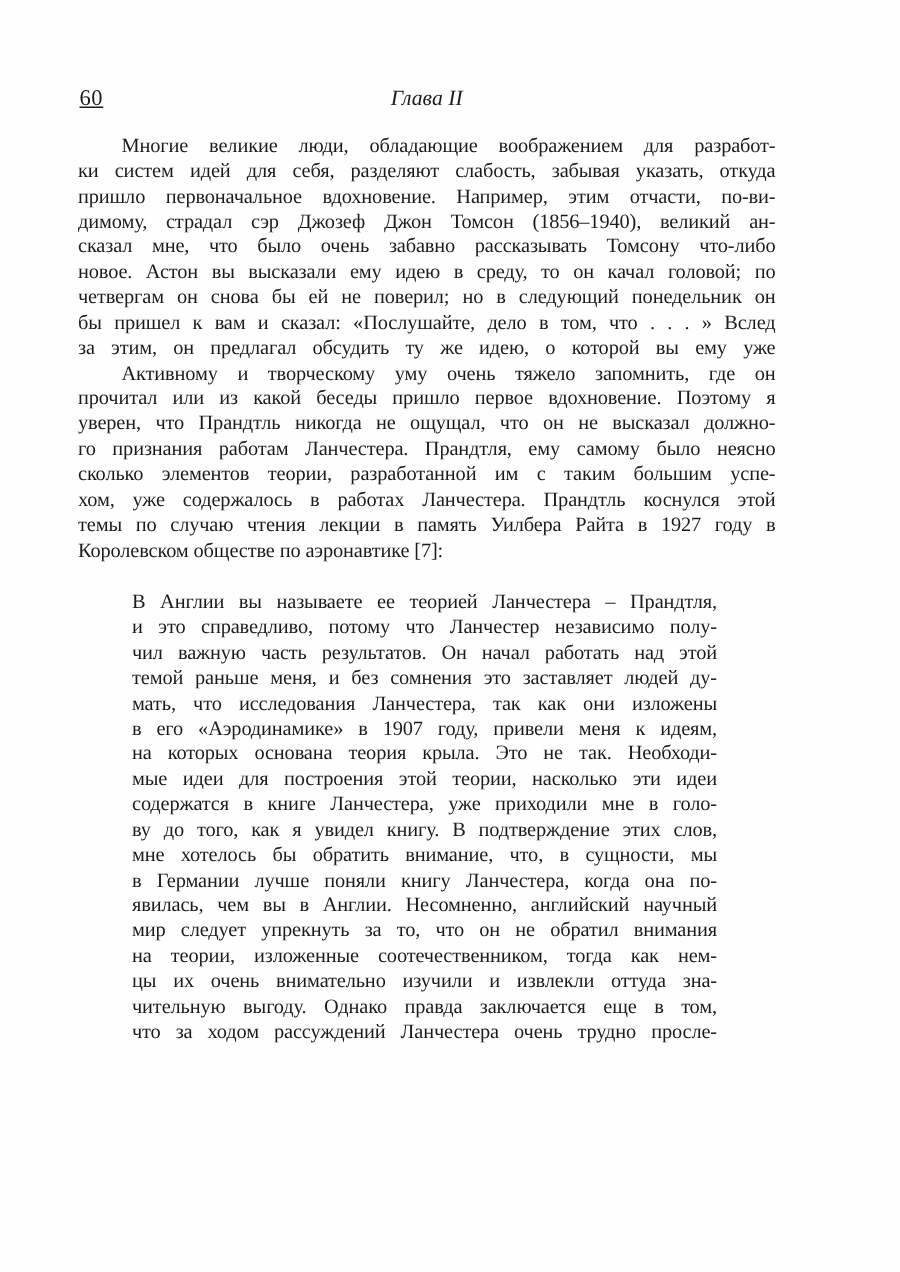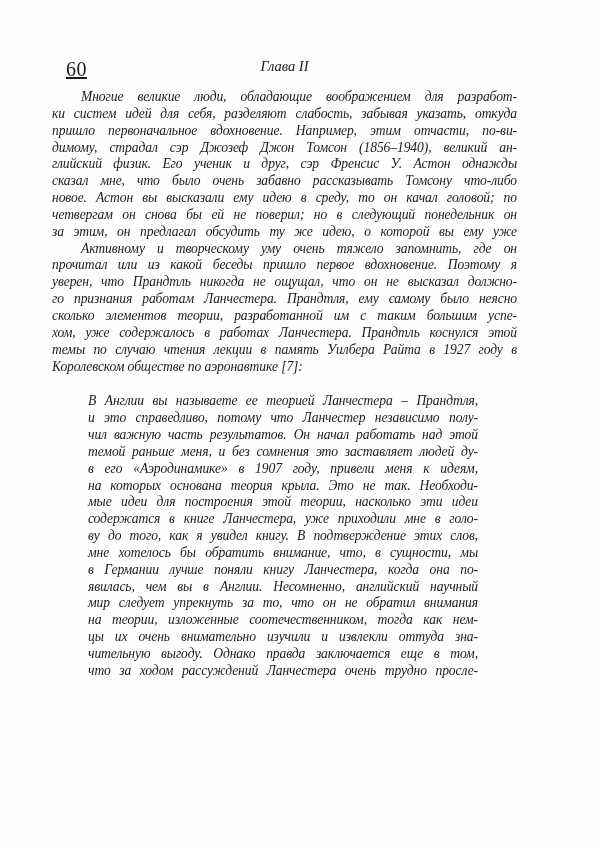--- a/index.html
+++ b/index.html
@@ -18,23 +18,23 @@
   }
   .running-header {
     position: absolute;
     left: 52px;
     top: 58px;
     width: 465px;
     height: 19px;
   }
   .page-number {
     position: absolute;
-    left: 14px;
+    left: 1px;
     top: 0;
-    font-size: 20px;
+    font-size: 15px;
     letter-spacing: 0.4px;
     text-decoration: underline;
   }
   .chapter-title {
     display: block;
     width: 100%;
     text-align: center;
     font-style: italic;
     font-size: 14.5px;
   }
@@ -43,21 +43,20 @@
     left: 52px;
     top: 89px;
     width: 465px;
     font-size: 13.6px;
     line-height: 16.85px;
     letter-spacing: -0.1px;
   }
   .para .line {
     text-align: justify;
     text-align-last: justify;
-    font-style: italic;
   }
   .para .line.short-last {
     text-align-last: left;
   }
   .para.indent-first .line:first-child {
     text-indent: 29px;
   }
   .para.quote-block {
     margin: 18px 39px 0 36px;
   }
@@ -70,41 +69,42 @@
     <span class="page-number">60</span>
     <span class="chapter-title">Глава II</span>
   </div>
 
   <div class="text-block">
       <div class="para indent-first">
         <div class="line">Многие великие люди, обладающие воображением для разработ-</div>
         <div class="line">ки систем идей для себя, разделяют слабость, забывая указать, откуда</div>
         <div class="line">пришло первоначальное вдохновение. Например, этим отчасти, по-ви-</div>
         <div class="line">димому, страдал сэр Джозеф Джон Томсон (1856–1940), великий ан-</div>
-        <div class="line">глийский физик. Его ученик и друг, сэр Френсис У. Астон однажды</div>
         <div class="line">сказал мне, что было очень забавно рассказывать Томсону что-либо</div>
         <div class="line">новое. Астон вы высказали ему идею в среду, то он качал головой; по</div>
         <div class="line">четвергам он снова бы ей не поверил; но в следующий понедельник он</div>
+        <div class="line">бы пришел к вам и сказал: «Послушайте, дело в том, что . . . » Вслед</div>
         <div class="line">за этим, он предлагал обсудить ту же идею, о которой вы ему уже</div>
       </div>
       <div class="para indent-first">
         <div class="line">Активному и творческому уму очень тяжело запомнить, где он</div>
         <div class="line">прочитал или из какой беседы пришло первое вдохновение. Поэтому я</div>
         <div class="line">уверен, что Прандтль никогда не ощущал, что он не высказал должно-</div>
         <div class="line">го признания работам Ланчестера. Прандтля, ему самому было неясно</div>
         <div class="line">сколько элементов теории, разработанной им с таким большим успе-</div>
         <div class="line">хом, уже содержалось в работах Ланчестера. Прандтль коснулся этой</div>
         <div class="line">темы по случаю чтения лекции в память Уилбера Райта в 1927 году в</div>
         <div class="line short-last">Королевском обществе по аэронавтике [7]:</div>
       </div>
       <div class="para quote-block">
         <div class="line">В Англии вы называете ее теорией Ланчестера – Прандтля,</div>
         <div class="line">и это справедливо, потому что Ланчестер независимо полу-</div>
         <div class="line">чил важную часть результатов. Он начал работать над этой</div>
         <div class="line">темой раньше меня, и без сомнения это заставляет людей ду-</div>
+        <div class="line">мать, что исследования Ланчестера, так как они изложены</div>
         <div class="line">в его «Аэродинамике» в 1907 году, привели меня к идеям,</div>
         <div class="line">на которых основана теория крыла. Это не так. Необходи-</div>
         <div class="line">мые идеи для построения этой теории, насколько эти идеи</div>
         <div class="line">содержатся в книге Ланчестера, уже приходили мне в голо-</div>
         <div class="line">ву до того, как я увидел книгу. В подтверждение этих слов,</div>
         <div class="line">мне хотелось бы обратить внимание, что, в сущности, мы</div>
         <div class="line">в Германии лучше поняли книгу Ланчестера, когда она по-</div>
         <div class="line">явилась, чем вы в Англии. Несомненно, английский научный</div>
         <div class="line">мир следует упрекнуть за то, что он не обратил внимания</div>
         <div class="line">на теории, изложенные соотечественником, тогда как нем-</div>

